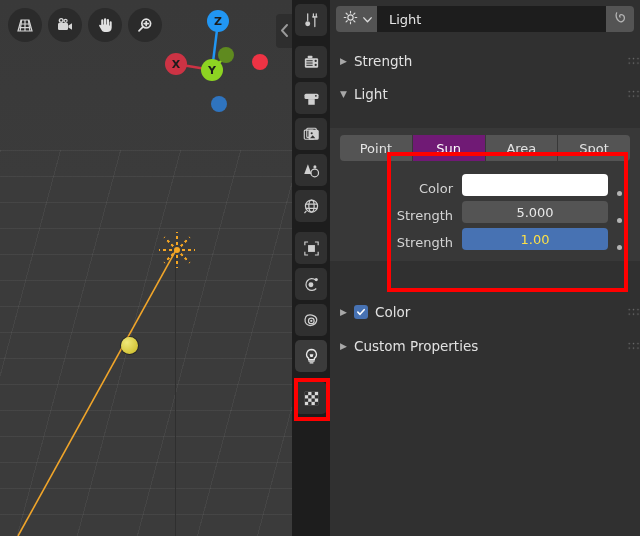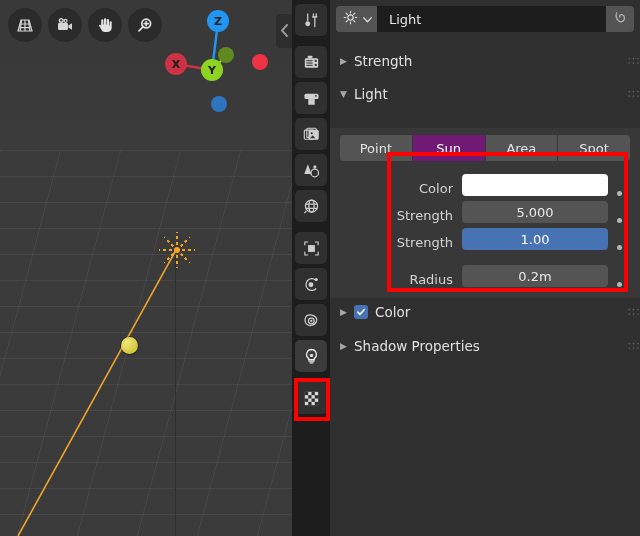--- a/index.html
+++ b/index.html
@@ -252,21 +252,21 @@
     flex: 1;
     height: 22px;
     border-radius: 4px;
     background: #545454;
     color: #e9e9e9;
     font-size: 13px;
     display: flex; align-items: center; justify-content: center;
     cursor: pointer;
   }
   .prop-field.color-swatch { background: #ffffff; }
-  .prop-field.slider-full { background: #4772b3; color: #ffffff; }
+  .prop-field.slider-full { background: #4772b3; color: #fde047; }
   .anim-dot {
     width: 22px;
     display: flex; align-items: center; justify-content: center;
     cursor: pointer;
   }
   .anim-dot i {
     display: block;
     width: 5px; height: 5px;
     border-radius: 50%;
     background: #b4b4b4;
@@ -610,44 +610,37 @@
       </div>
 
       <div class="prop-row">
         <div class="prop-label">Strength</div>
         <div class="prop-field slider-full">1.00</div>
         <div class="anim-dot">
             <i></i>
           </div>
       </div>
 
-      <div class="prop-row spaced">
-        <div class="prop-label">Radius</div>
-        <div class="prop-field">0.2m</div>
-        <div class="anim-dot">
-            <i></i>
-          </div>
-      </div>
 
       <div style="height:11px;"></div>
     </div>
 
     <div class="panel-head" style="position:absolute; left:0; top:297px; width:310px;">
       <span class="tri">▶</span>
       <span id="shadow-check">
         <svg width="10" height="10" viewBox="0 0 12 12">
           <path d="M2.2 6.2 L4.8 8.8 L9.8 3.2" fill="none" stroke="#ffffff" stroke-width="1.9" stroke-linecap="round" stroke-linejoin="round"></path>
         </svg>
       </span>
       <span>Color</span>
       <span class="grip"></span>
     </div>
 
     <div class="panel-head" style="position:absolute; left:0; top:331px; width:310px;">
       <span class="tri">▶</span>
-      <span>Shadow Properties</span>
+      <span>Custom Properties</span>
       <span class="grip"></span>
     </div>
   </div>
 
   <div class="redbox" id="redbox-props"></div>
   <div class="redbox" id="redbox-tab"></div>
 </div>
 
 </body></html>

